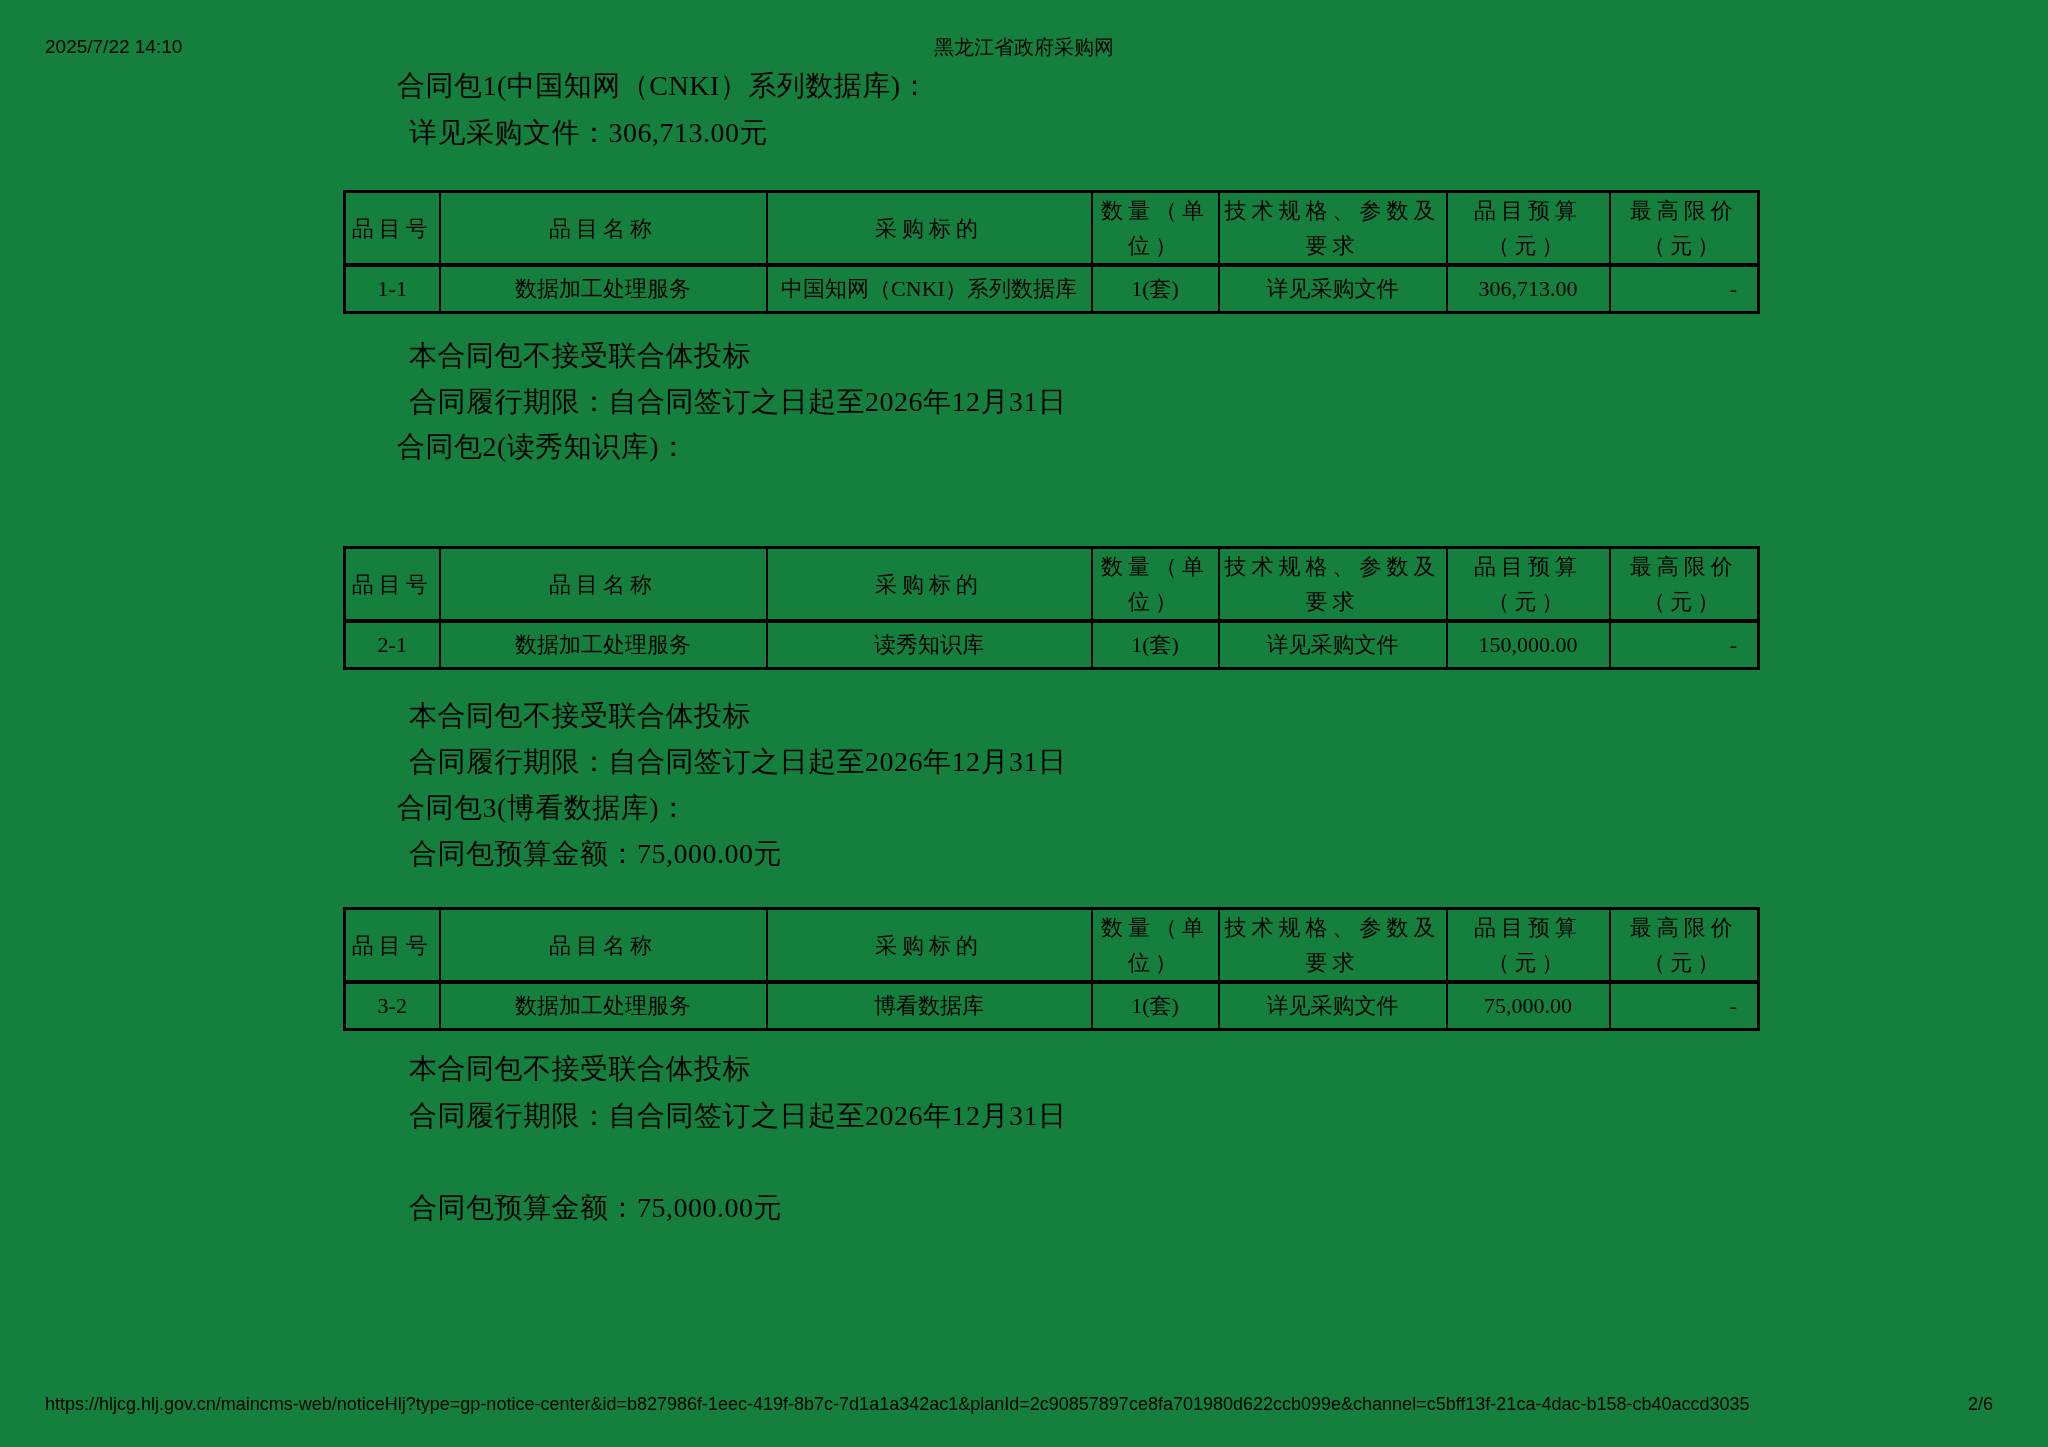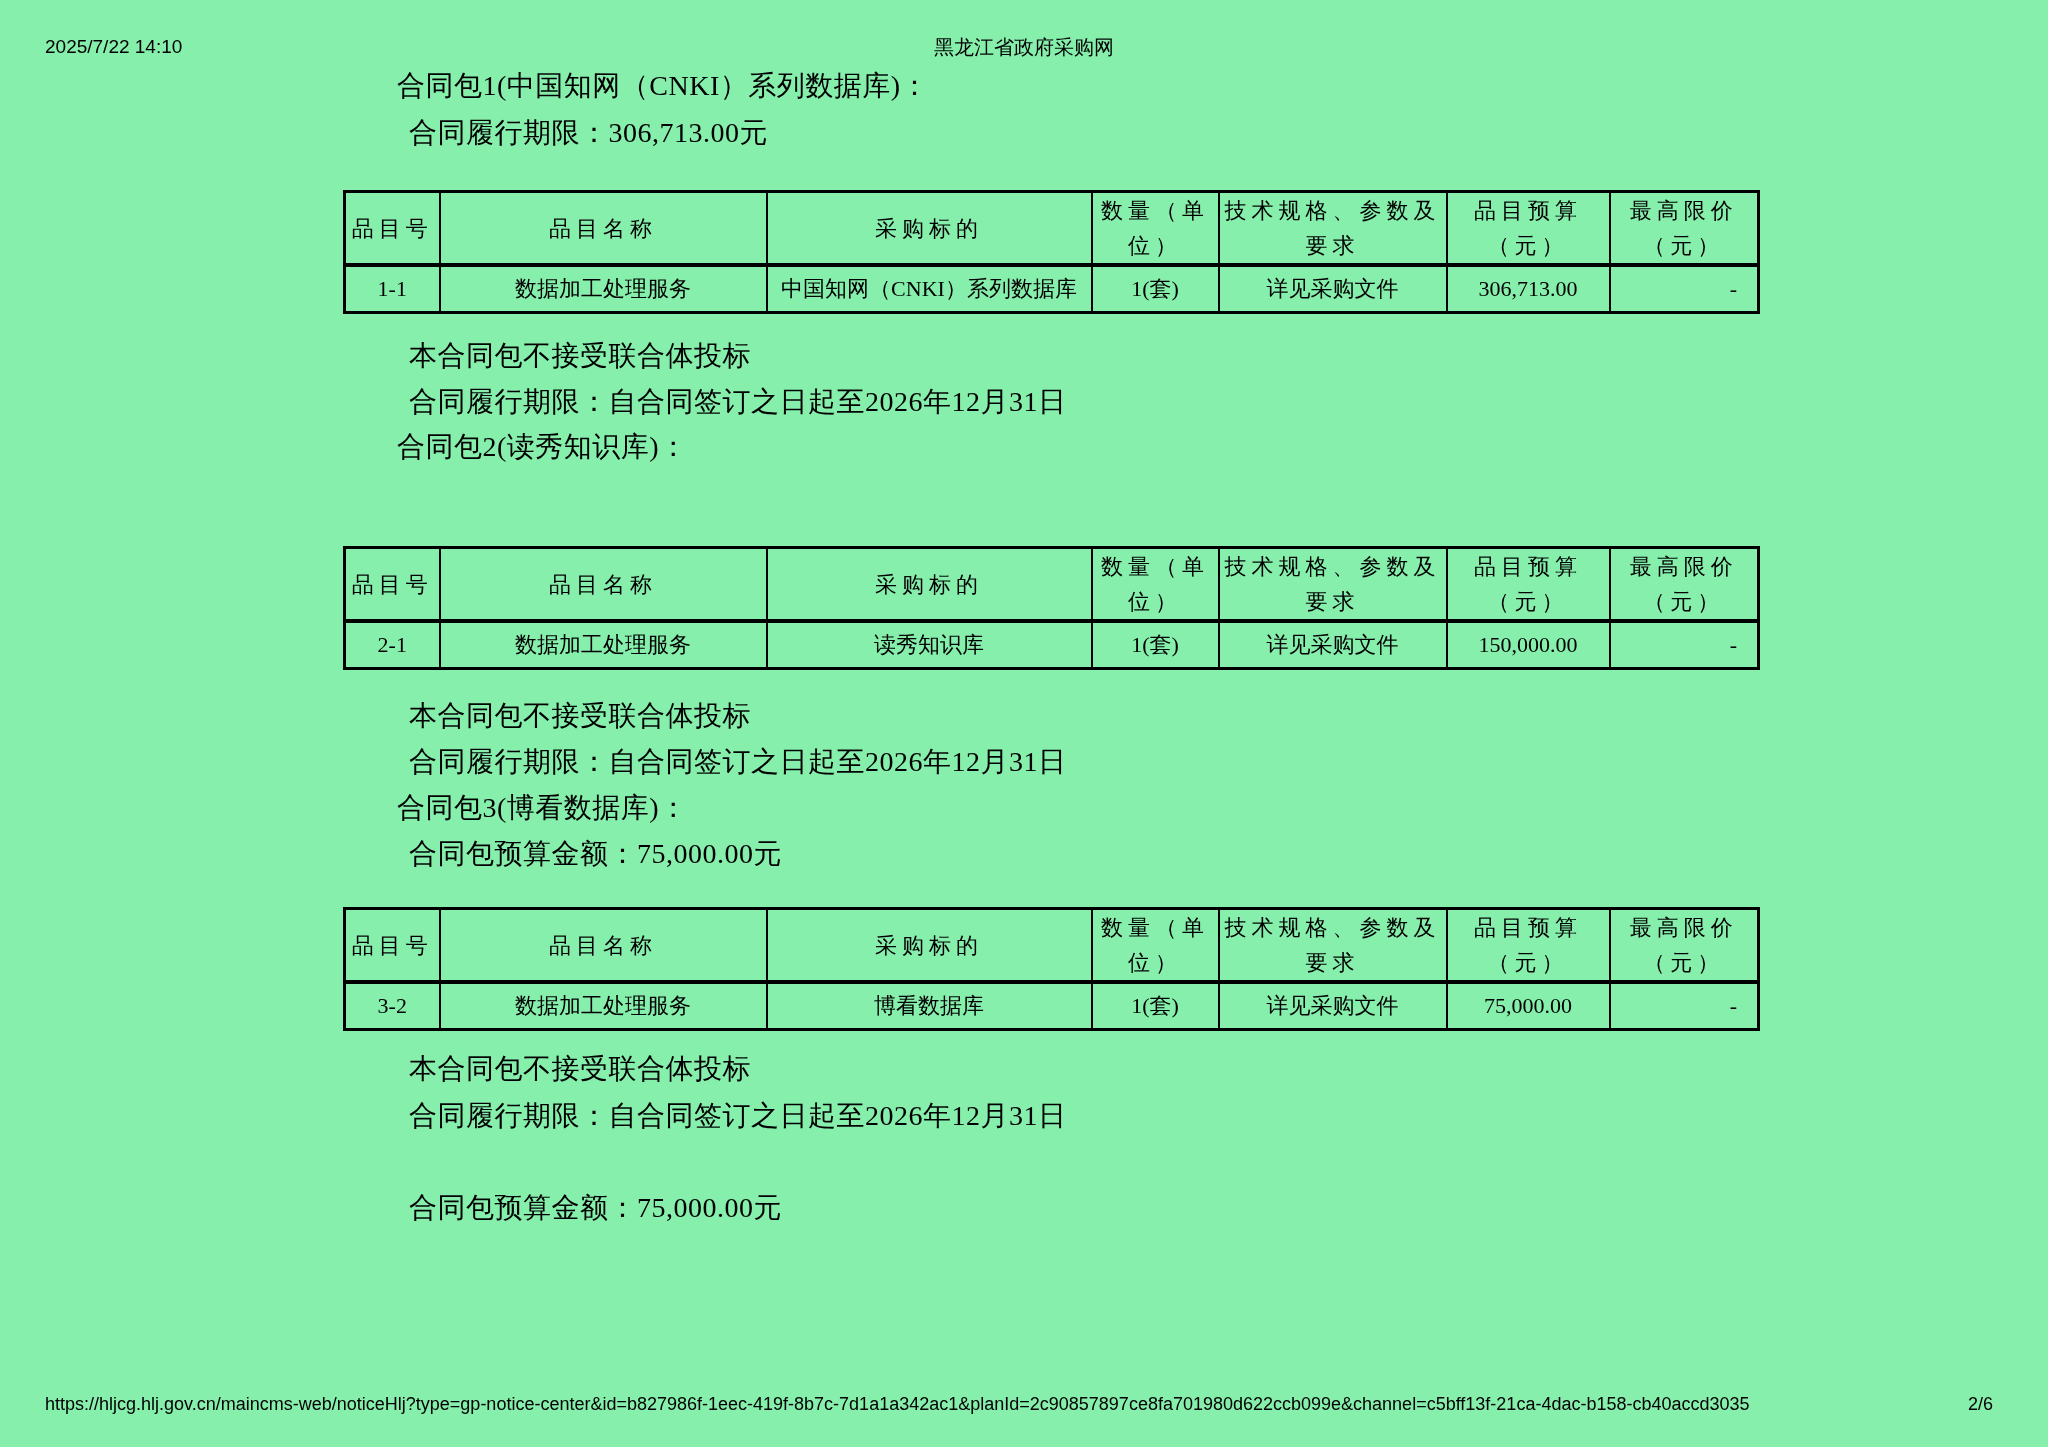--- a/index.html
+++ b/index.html
@@ -1,20 +1,20 @@
 <!DOCTYPE html>
 <html><head>
 <meta charset="utf-8">
 <style>
   html, body { margin: 0; padding: 0; background: #e8e8e8; }
   .page {
     position: relative;
     width: 2048px;
     height: 1447px;
-    background: #86efac;
+    background: #15803d;
     color: #000000;
     font-family: "Liberation Serif", serif;
     overflow: hidden;
   }
   
   .print-ts {
     position: absolute;
     left: 45px;
     top: 36px;
     font-family: "Liberation Sans", sans-serif;
@@ -95,21 +95,21 @@
 </style>
 </head>
 <body>
 
 <div class="page">
 
   <div class="print-ts">2025/7/22 14:10</div>
   <div class="print-site">黑龙江省政府采购网</div>
 
   <div class="ptitle" style="top:70px">合同包1(中国知网（CNKI）系列数据库)：</div>
-  <div class="pline" style="top:117px">合同履行期限：306,713.00元</div>
+  <div class="pline" style="top:117px">详见采购文件：306,713.00元</div>
 
   <table class="items" style="top:190px">
     <colgroup>
       <col style="width:95px">
         <col style="width:327px">
         <col style="width:325px">
         <col style="width:127px">
       <col style="width:228px">
         <col style="width:163px">
         <col style="width:149px">

